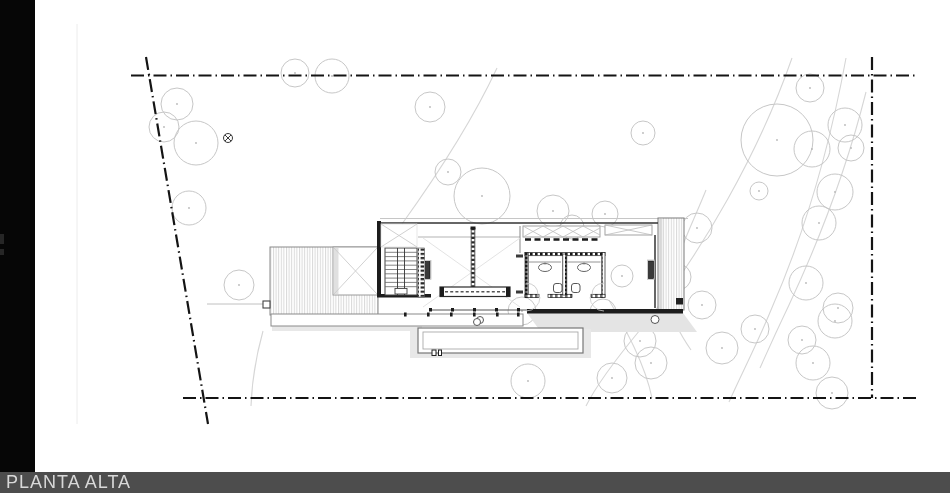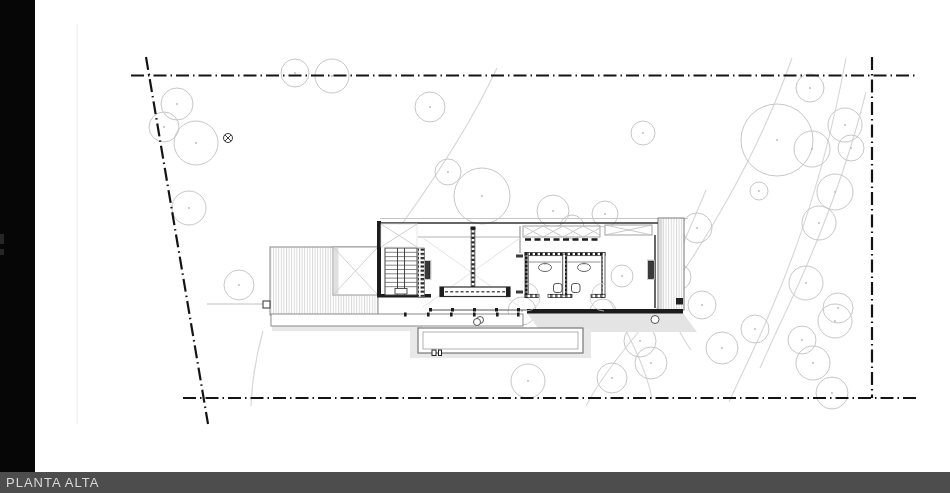--- a/index.html
+++ b/index.html
@@ -5,21 +5,21 @@
   html,body{margin:0;padding:0;background:#fff;}
   #app{position:relative;width:950px;height:493px;background:#ffffff;overflow:hidden;
        font-family:"Liberation Sans", sans-serif;}
   #drawing{position:absolute;left:0;top:0;width:950px;height:493px;display:block;}
   #sidebar{position:absolute;left:0;top:0;width:35px;height:473px;background:#060606;}
   .sidebar-mark{position:absolute;left:0;width:4px;background:#262626;}
   #m1{top:234px;height:10px;}
   #m2{top:249px;height:6px;}
   #titlebar{position:absolute;left:0;bottom:0;width:950px;height:21px;background:#4d4d4d;
             display:flex;align-items:center;}
-  #title-label{color:#d8d8d8;font-size:13px;letter-spacing:1px;padding-left:6px;
+  #title-label{color:#d8d8d8;font-size:18px;letter-spacing:1px;padding-left:6px;
                white-space:nowrap;}
 </style>
 </head>
 <body>
 
 <div id="app">
 
   <svg id="drawing" viewBox="0 0 950 493" xmlns="http://www.w3.org/2000/svg">
     <defs>
       <pattern id="deckHatch" width="2.6" height="8" patternUnits="userSpaceOnUse">

